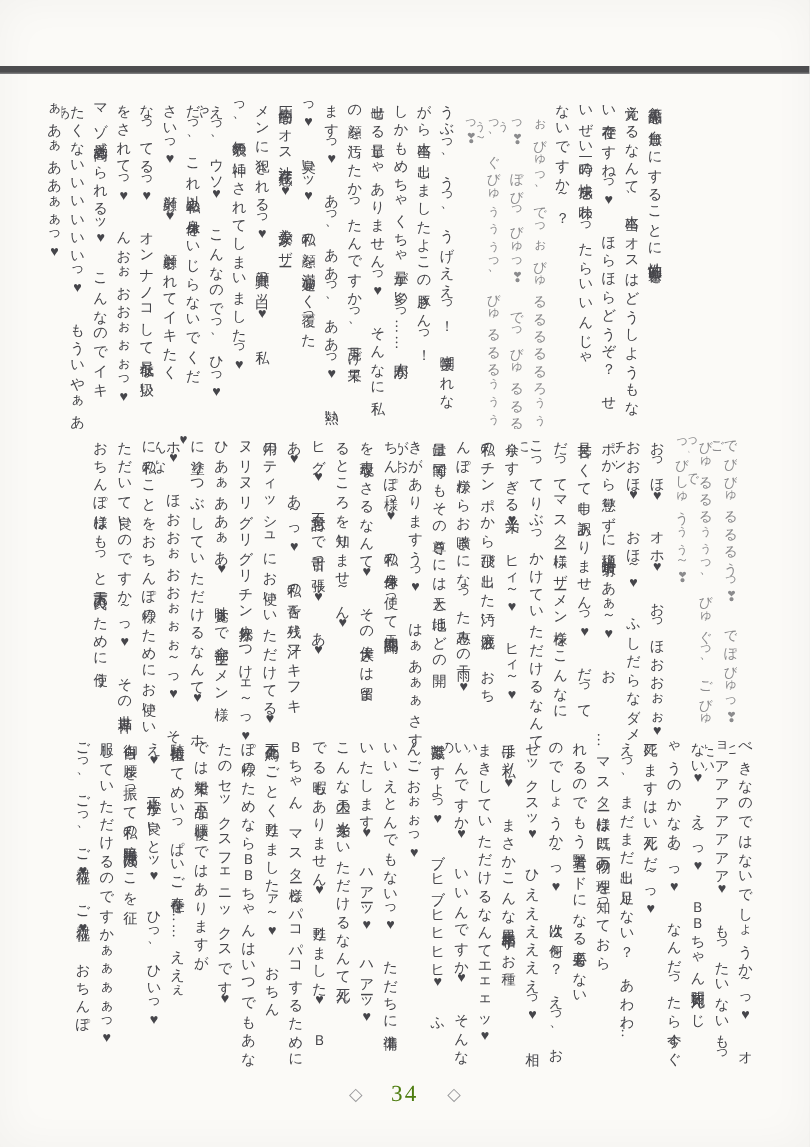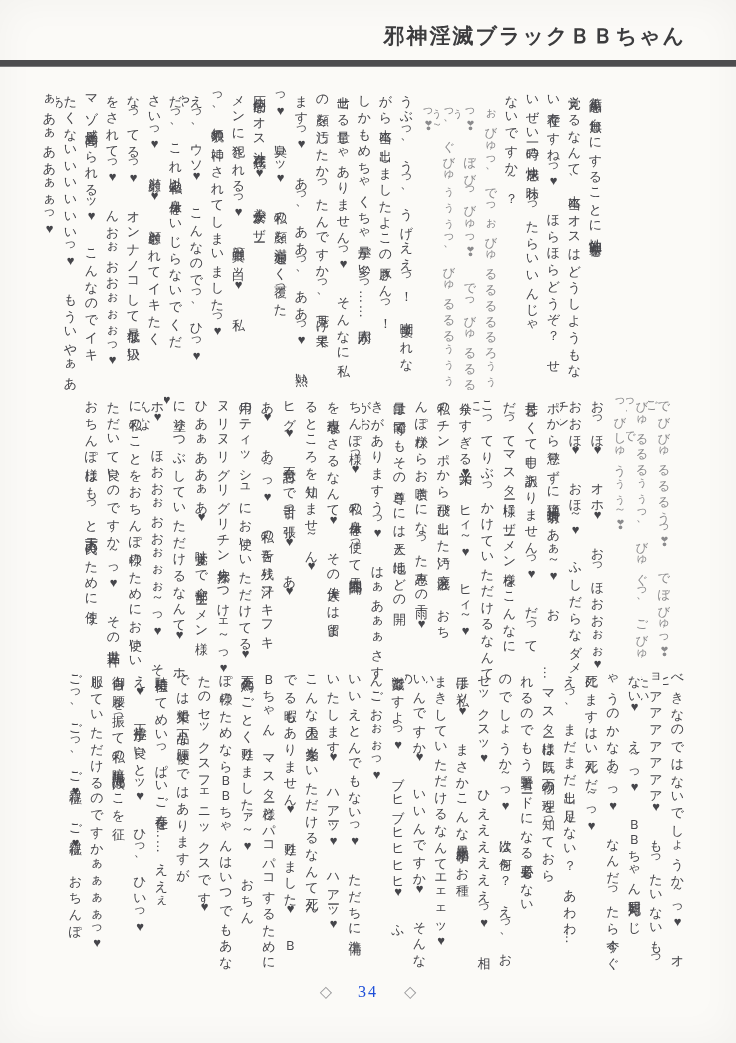--- a/index.html
+++ b/index.html
@@ -68,28 +68,27 @@
     top:982px;left:0;
     width:736px;
     display:flex;
     justify-content:center;
     align-items:center;
     gap:26px;
     color:#8a8a8c;
     font-size:17px;
   }
   .footer .diamond{font-size:16px;color:#9a9a9c;}
-  .footer .pagenum{font-size:16px;color:#1d4ed8;letter-spacing:2px;}
+  .footer .pagenum{font-size:21px;color:#4d7c0f;letter-spacing:2px;}
 </style>
 </head>
 <body>
 
 <div id="page">
 
-  <div class="title">邪神淫滅ブラックＢＢちゃん</div>
 
   <div class="rule"></div>
 
   <div class="block block-1">
       <div class="col">美術品を台無しにすることに性的興奮を</div>
       <div class="col">覚えるなんて、本当にオスはどうしようもな</div>
       <div class="col">い存在ですねっ♥　ほらほらどうぞ？　せ</div>
       <div class="col">いぜい一時の快感を味わったらいいんじゃ</div>
       <div class="col">ないですか～？</div>
       <div class="col sfx">ぉびゅっ、でっぉびゅるるるるるろぅぅ</div>

